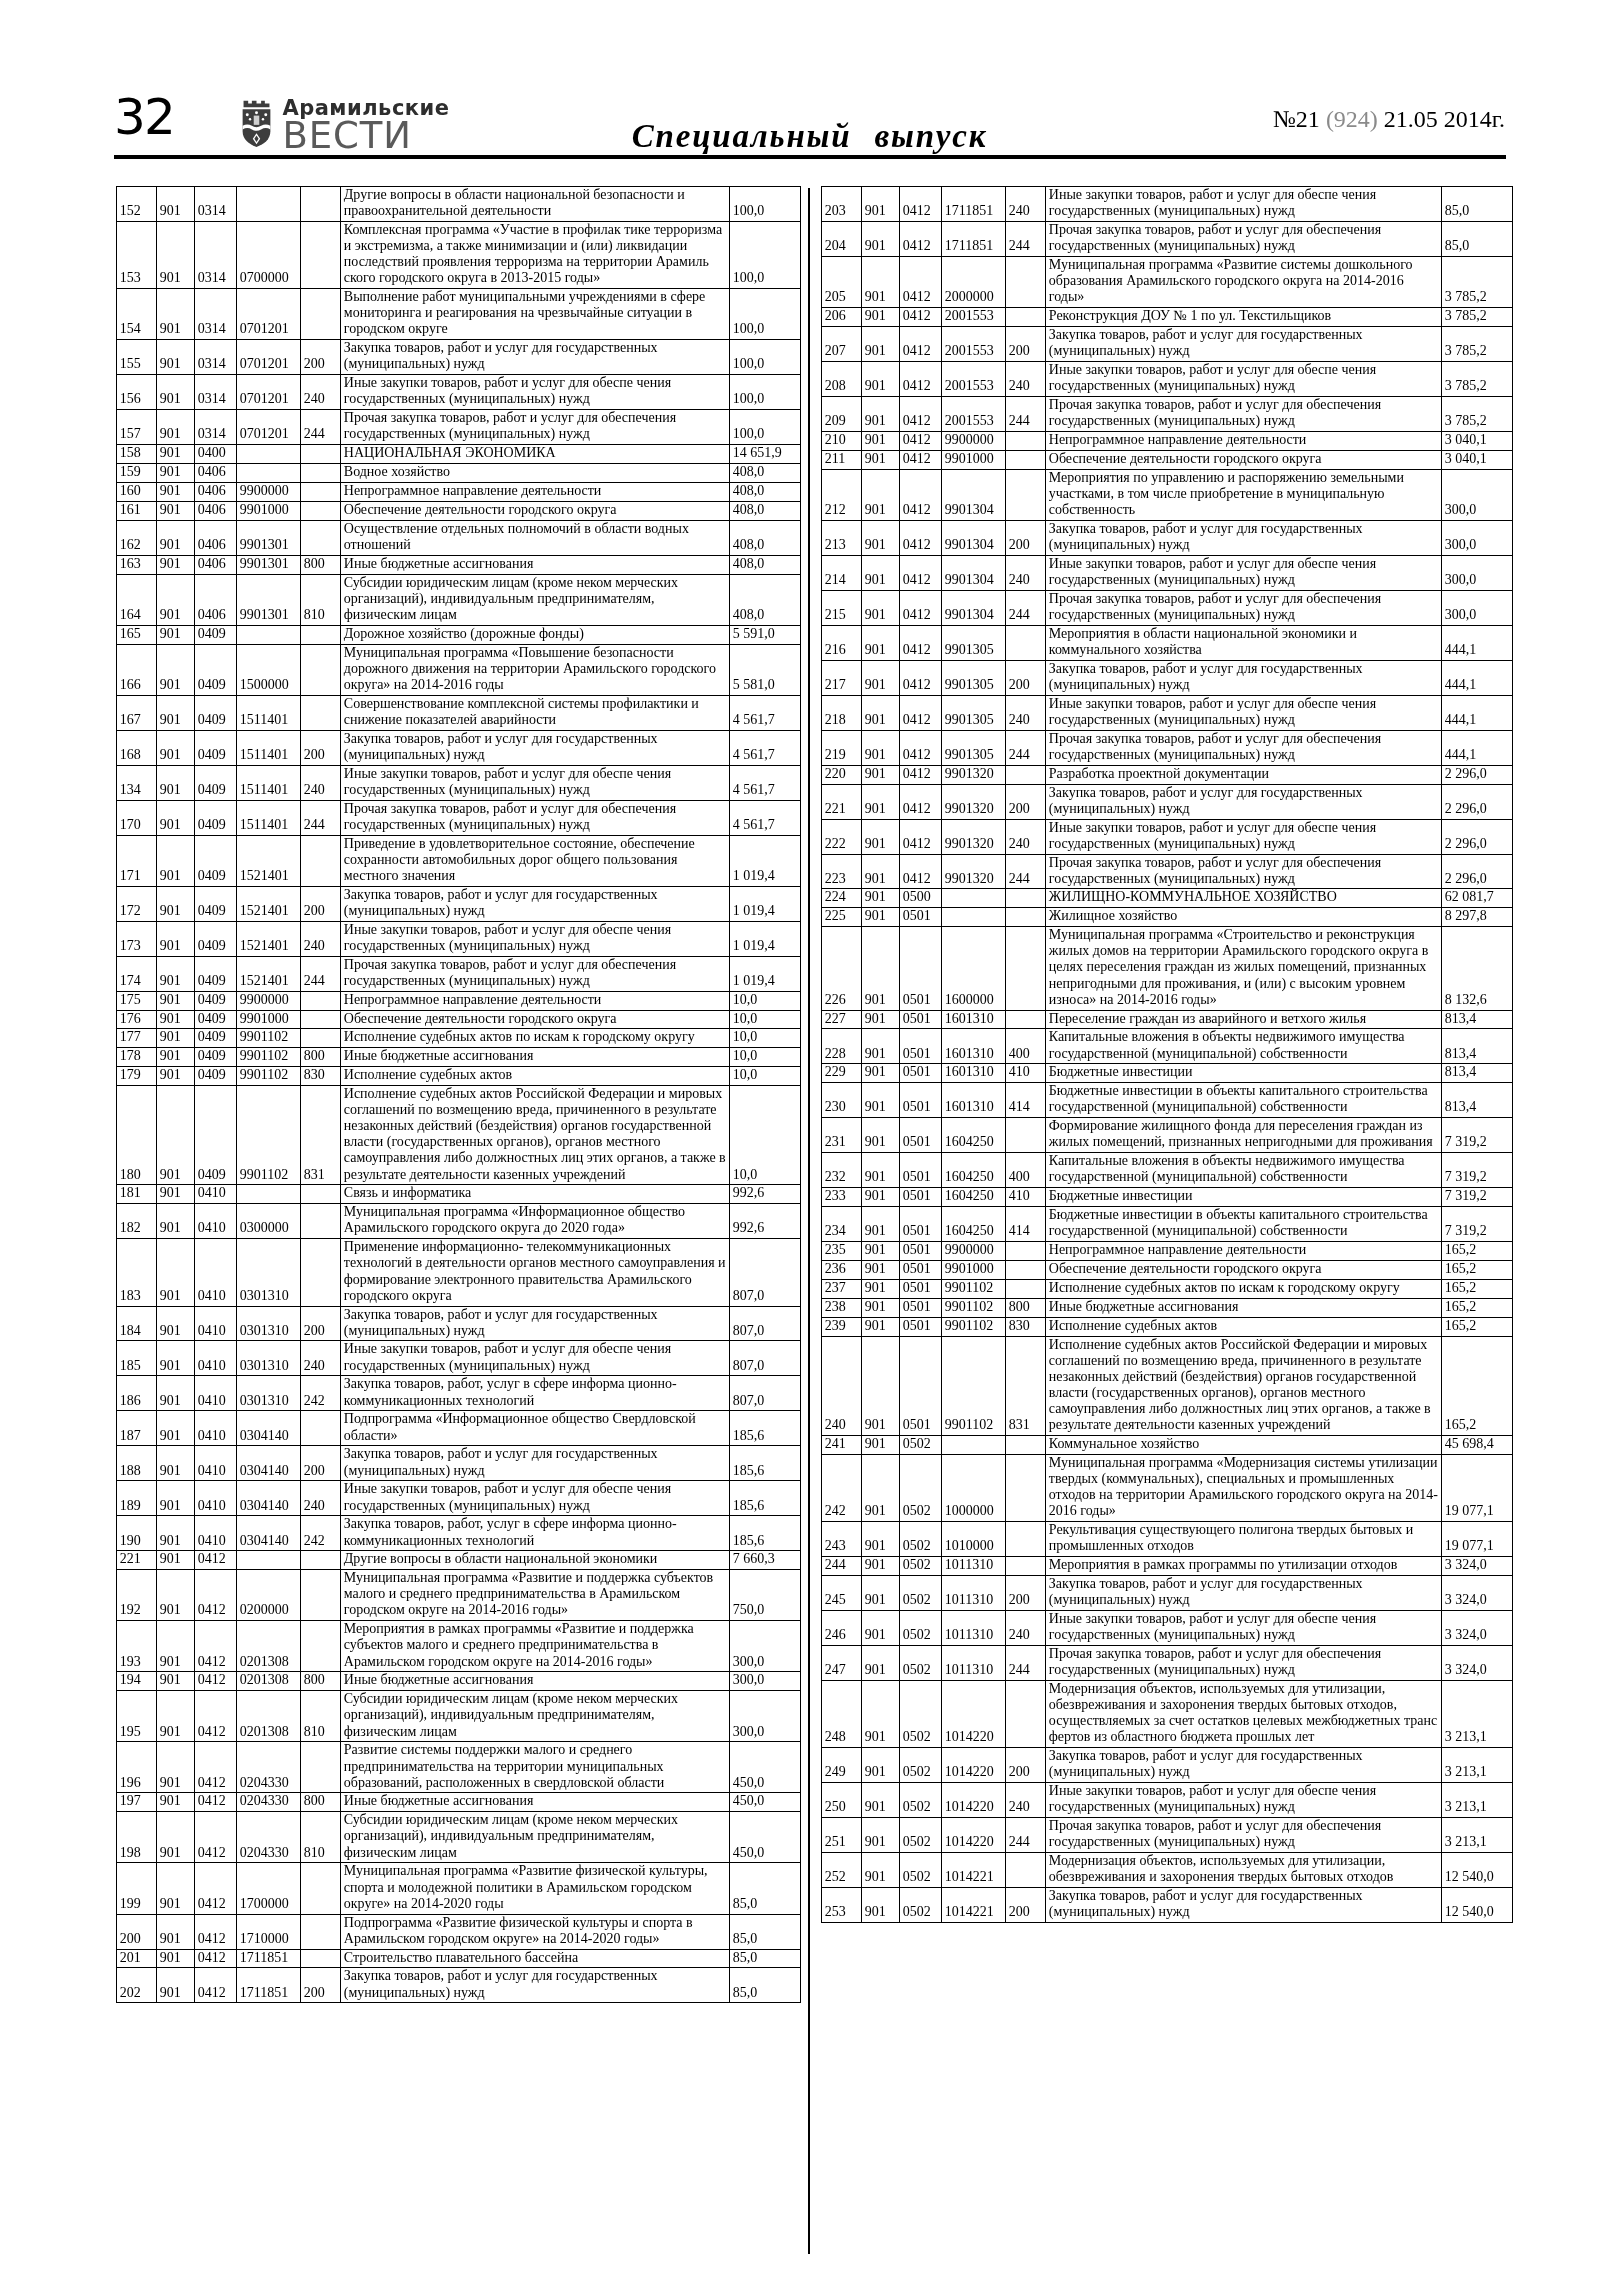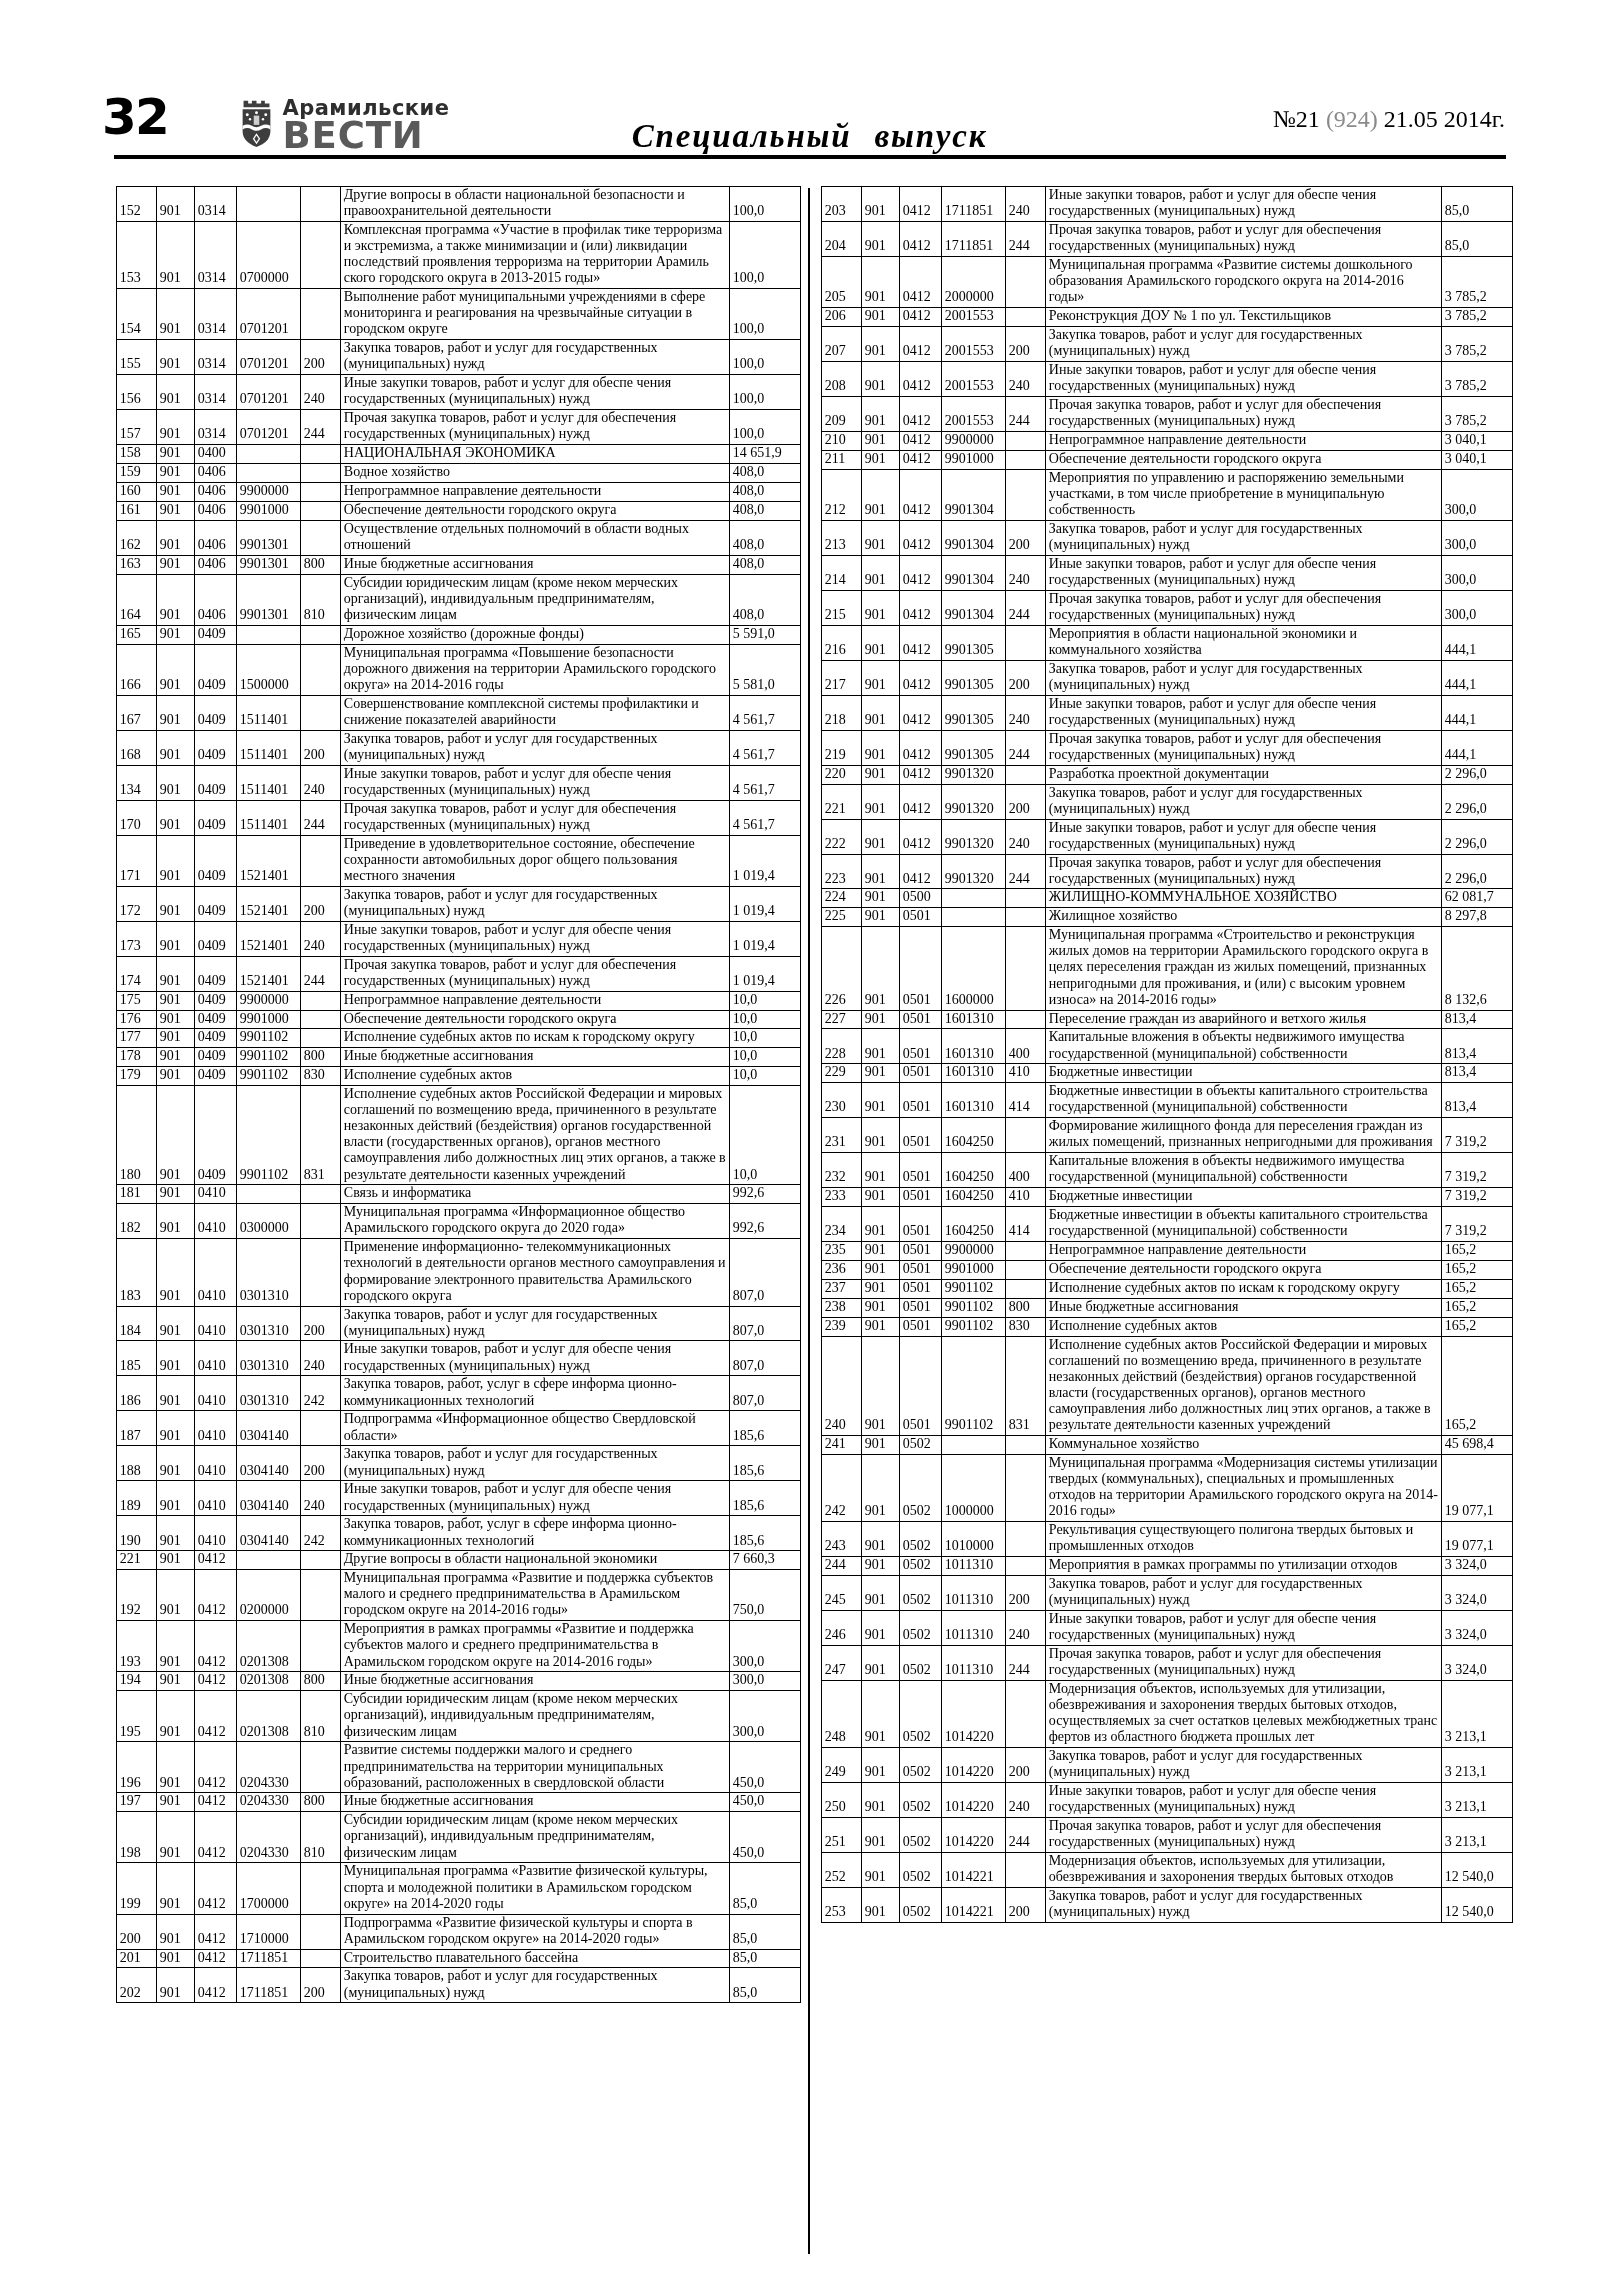--- a/index.html
+++ b/index.html
@@ -1,26 +1,26 @@
 <!DOCTYPE html>
 <html style="font-size:14.8px"><head>
 <meta charset="utf-8">
 <style>
   html,body{margin:0;padding:0;background:#888;}
   .page{position:relative;width:1619px;height:2290px;background:#ffffff;overflow:hidden;
         font-family:"Liberation Serif",serif;color:#000;}
   
   .header{position:absolute;left:0;top:0;width:1619px;height:186px;}
-  .page-number{position:absolute;left:102px;top:92px;font-family:"DejaVu Sans",sans-serif;
-        font-weight:bold;font-size:50px;line-height:1;letter-spacing:-1.8px;}
+  .page-number{position:absolute;left:114px;top:92px;font-family:"DejaVu Sans",sans-serif;
+        font-weight:normal;font-size:50px;line-height:1;letter-spacing:-1.8px;}
   .masthead{position:absolute;left:238px;top:98px;display:flex;align-items:flex-start;gap:7.4px;}
   .masthead svg{display:block;}
   .masthead-text{display:flex;flex-direction:column;line-height:1;}
   .masthead-top{font-family:"DejaVu Sans",sans-serif;font-weight:bold;font-size:21px;color:#2e2e2e;letter-spacing:0.5px;}
-  .masthead-main{font-family:"DejaVu Sans",sans-serif;font-weight:bold;font-size:37px;color:#5a5a5a;
+  .masthead-main{font-family:"DejaVu Sans",sans-serif;font-weight:normal;font-size:37px;color:#5a5a5a;
         letter-spacing:0.9px;margin-top:-1.8px;}
   .issue-title{position:absolute;left:0;top:118px;width:1619px;text-align:center;
         font-weight:bold;font-style:italic;font-size:33px;letter-spacing:1.8px;word-spacing:13px;}
   .issue-info{position:absolute;right:114px;top:106px;font-size:24px;white-space:nowrap;}
   .issue-info .muted{color:#8a8a8a;}
   .header-rule{position:absolute;left:114px;top:155px;width:1392px;height:3.7px;background:#000;}
   
   .columns{position:absolute;left:116px;top:186px;}
   .col-left{position:absolute;left:0;top:0;width:683px;}
   .col-right{position:absolute;left:705px;top:0;width:690px;}

